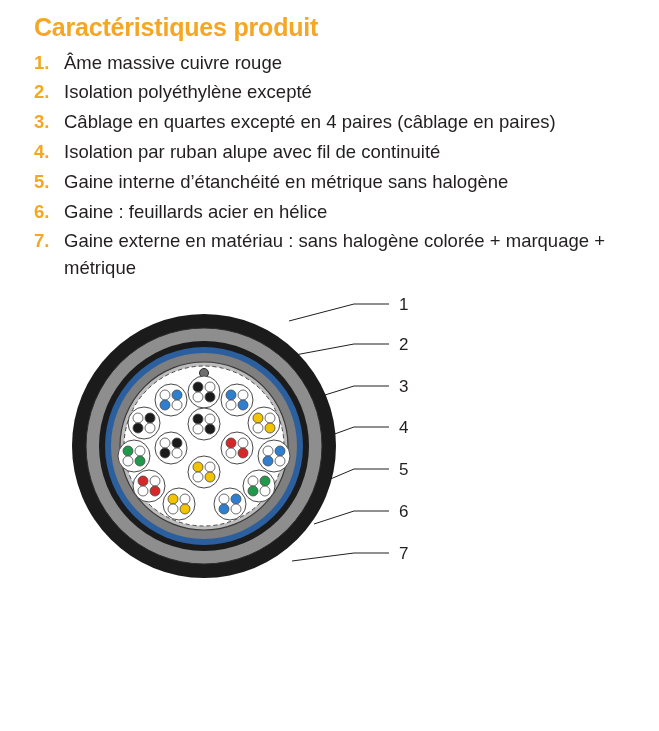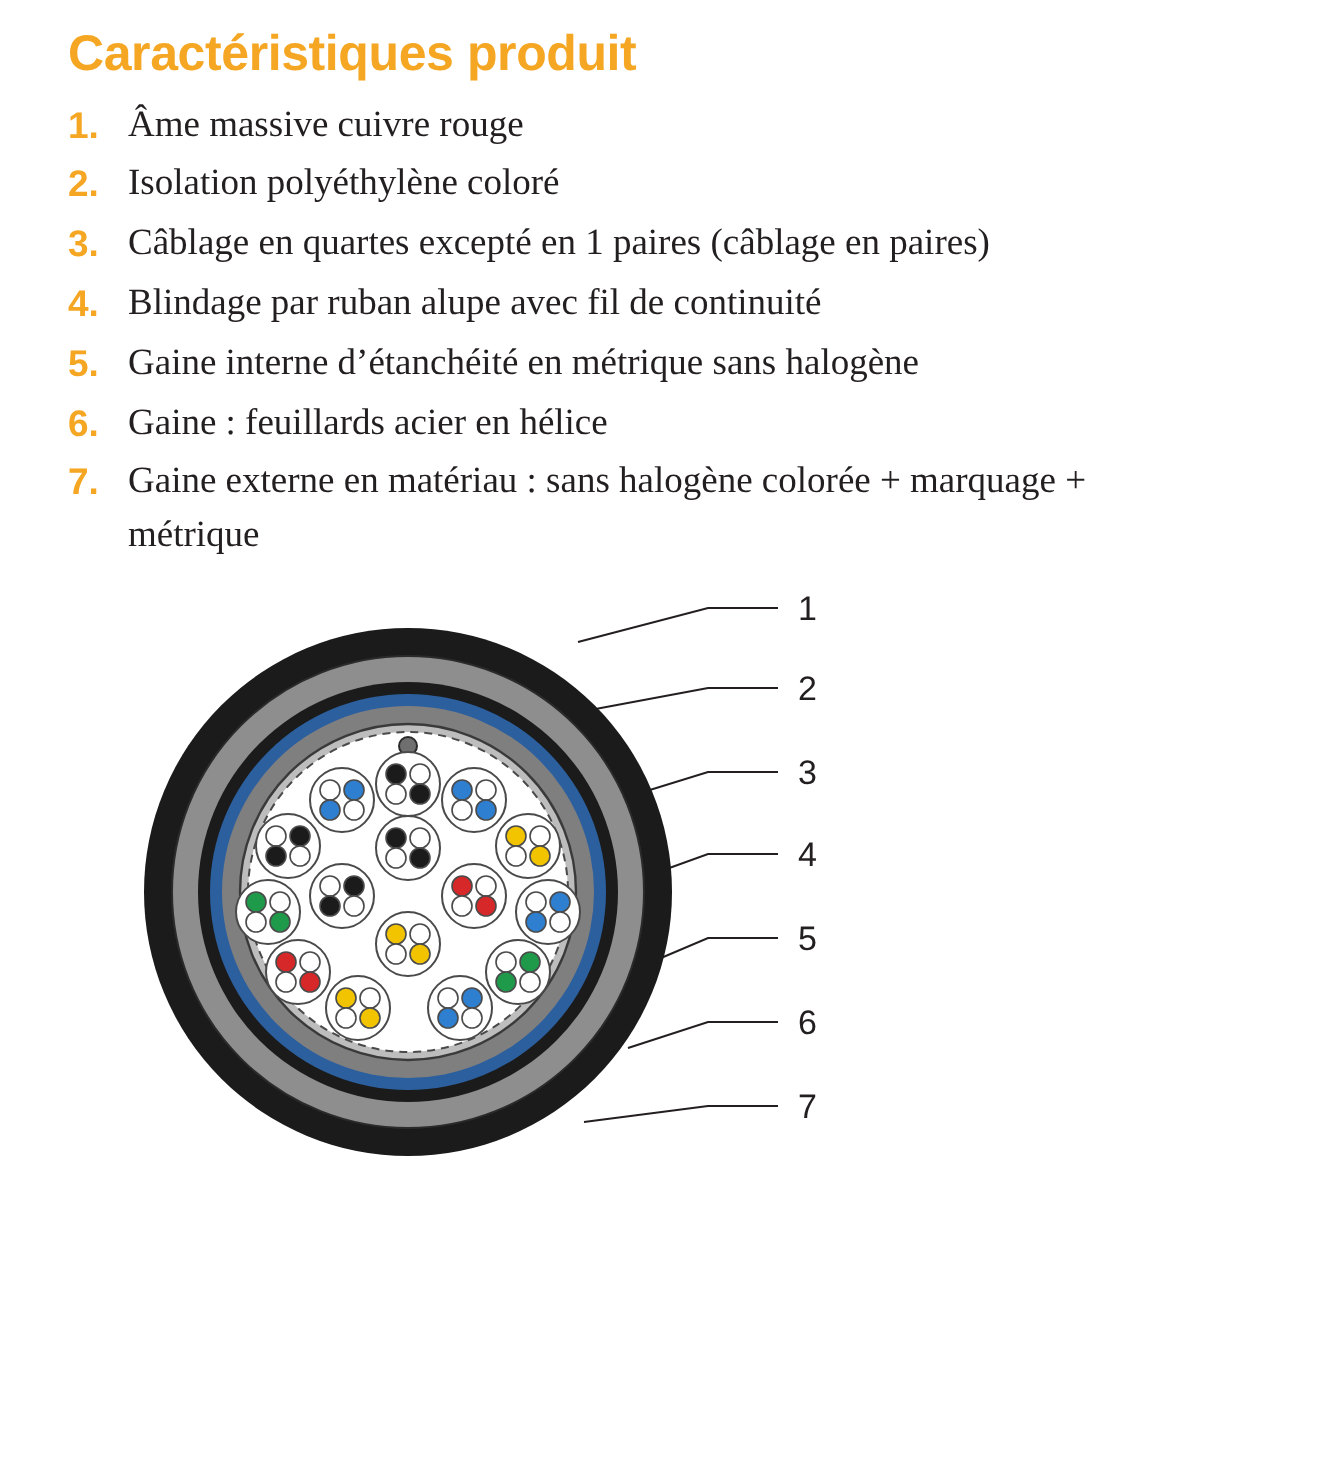--- a/index.html
+++ b/index.html
@@ -46,21 +46,20 @@
     color: #f5a623;
     font-weight: bold;
     width: 30px;
     flex: 0 0 30px;
     text-align: left;
     font-size: 18.5px;
   }
   ol.features li .txt {
     flex: 1 1 auto;
     padding-right: 30px;
-    font-family: Liberation Serif, serif;
   }
   .figure {
     position: relative;
     margin-top: 14px;
     width: 100%;
     height: 300px;
   }
   .figure svg {
     display: block;
   }
@@ -77,29 +76,29 @@
 
   <h1 class="title">Caractéristiques produit</h1>
 
   <ol class="features">
     <li>
       <span class="num">1.</span>
       <span class="txt">Âme massive cuivre rouge</span>
     </li>
     <li>
       <span class="num">2.</span>
-      <span class="txt">Isolation polyéthylène coloré</span>
+      <span class="txt">Isolation polyéthylène excepté</span>
     </li>
     <li>
       <span class="num">3.</span>
-      <span class="txt">Câblage en quartes excepté en 1 paires (câblage en paires)</span>
+      <span class="txt">Câblage en quartes excepté en 4 paires (câblage en paires)</span>
     </li>
     <li>
       <span class="num">4.</span>
-      <span class="txt">Blindage par ruban alupe avec fil de continuité</span>
+      <span class="txt">Isolation par ruban alupe avec fil de continuité</span>
     </li>
     <li>
       <span class="num">5.</span>
       <span class="txt">Gaine interne d’étanchéité en métrique sans halogène</span>
     </li>
     <li>
       <span class="num">6.</span>
       <span class="txt">Gaine : feuillards acier en hélice</span>
     </li>
     <li>

